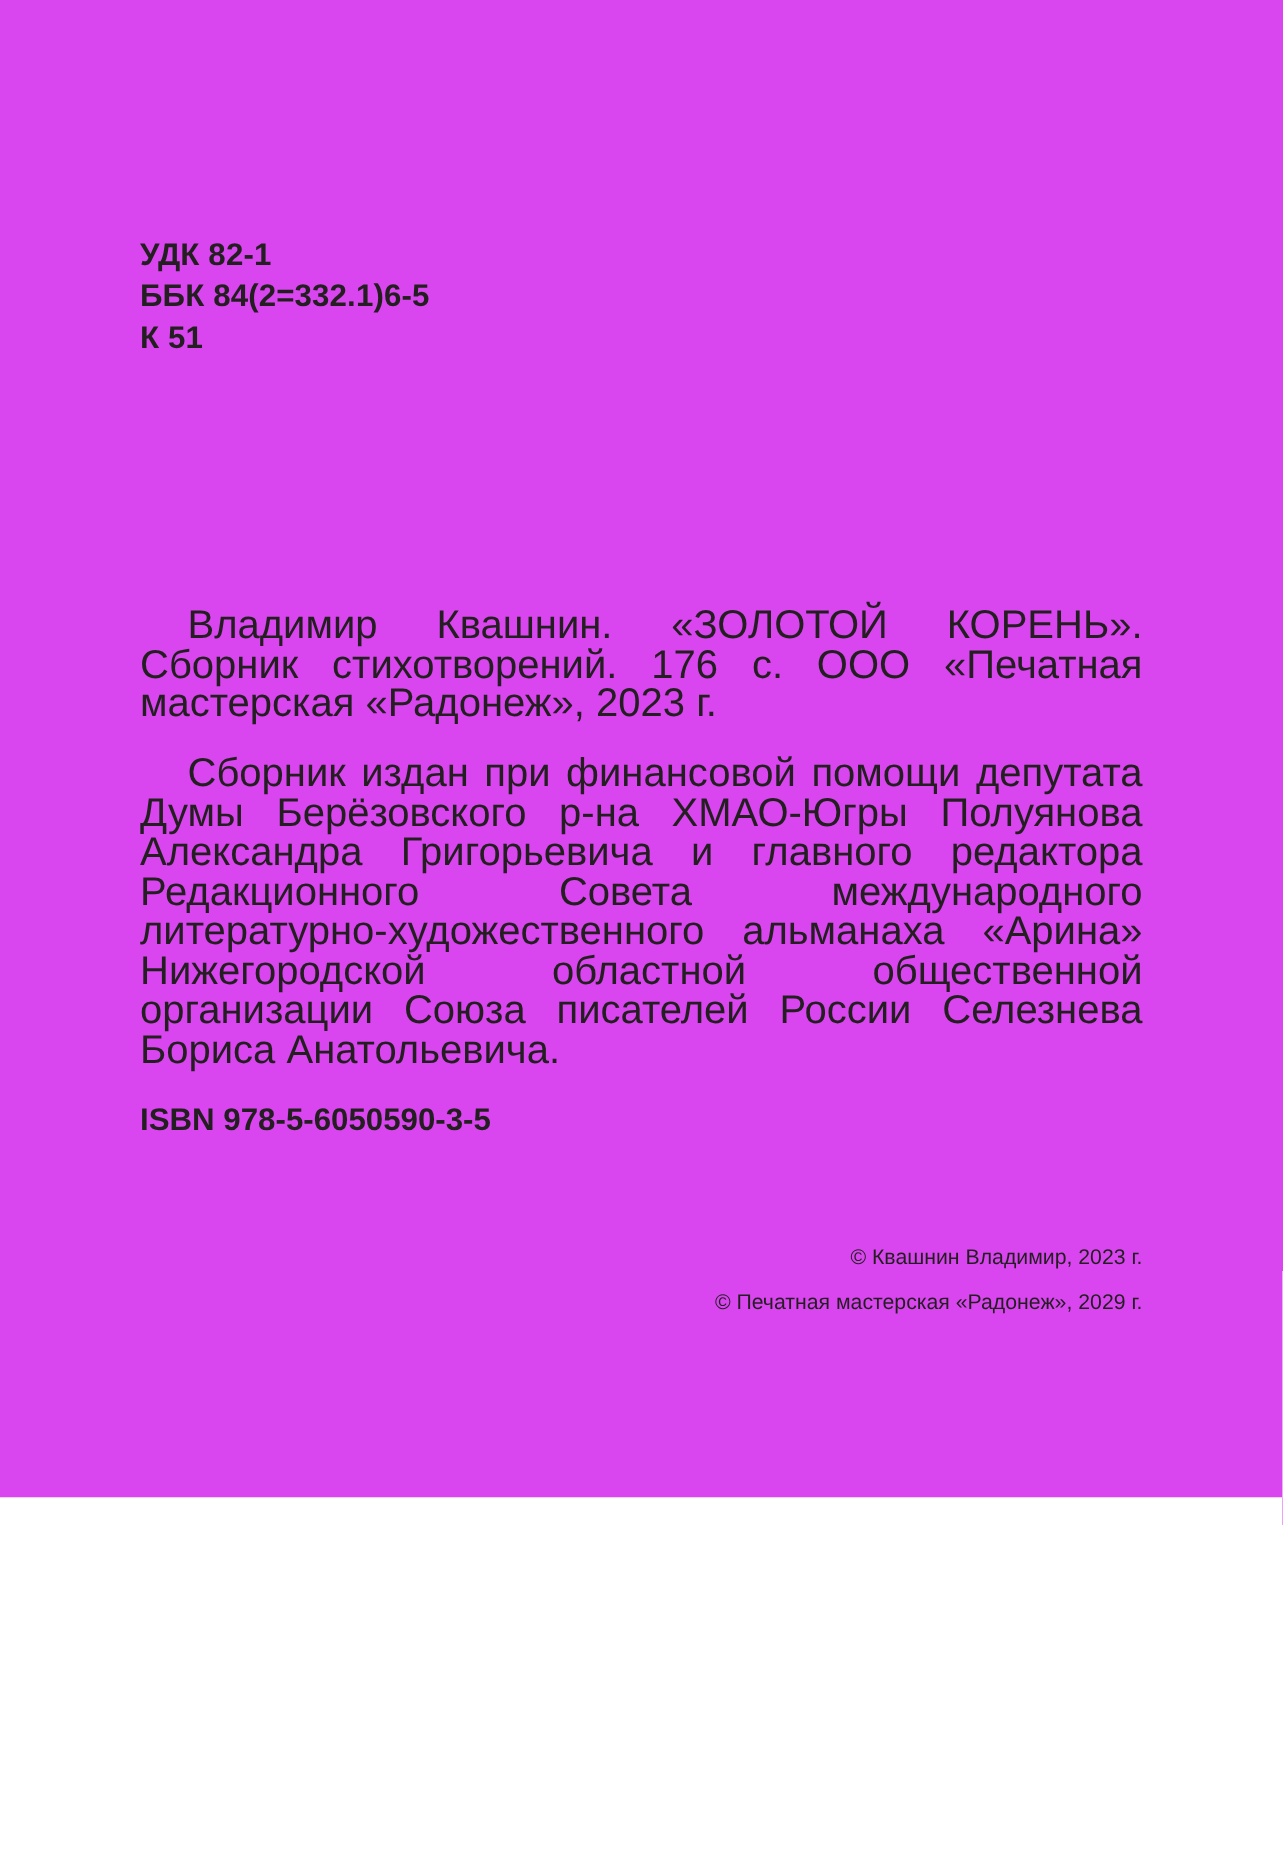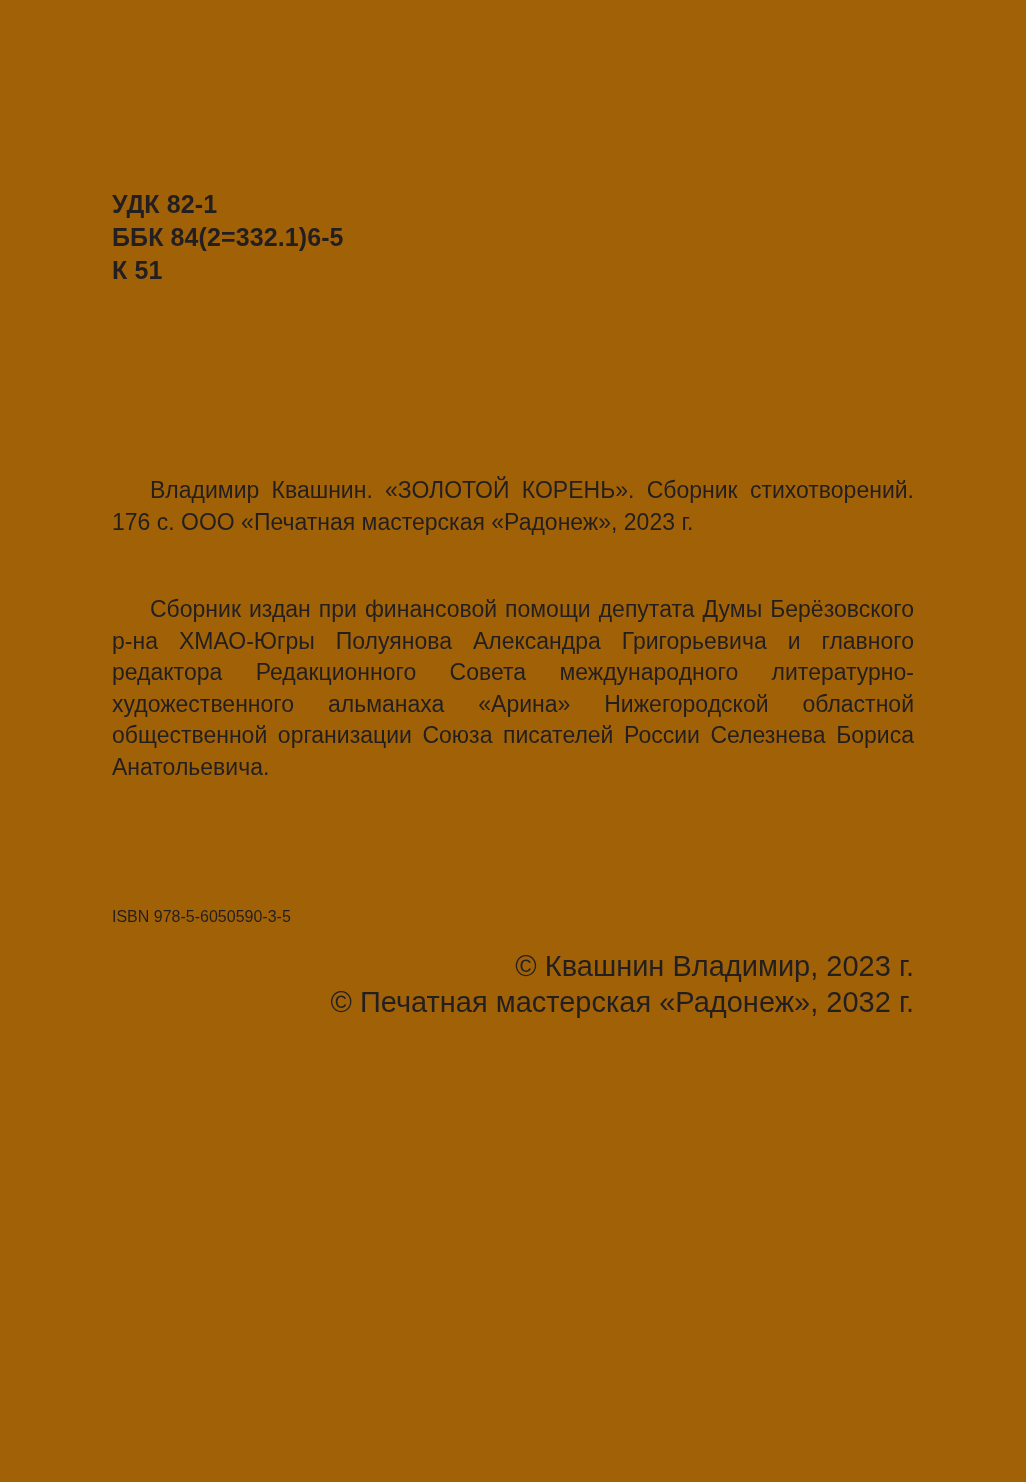--- a/index.html
+++ b/index.html
@@ -11,22 +11,22 @@
 
   body {
     font-family: "Liberation Sans", "DejaVu Sans", sans-serif;
     color: #231f20;
     -webkit-font-smoothing: antialiased;
   }
 
   .page {
     position: relative;
     width: 1026px;
-    height: 1482px;
-    background: #a16207;
+    height: 1198px;
+    background: #d946ef;
     overflow: hidden;
     box-sizing: border-box;
   }
 
   
   .content {
     position: absolute;
     left: 112px;
     top: 0;
     width: 802px;
@@ -46,21 +46,21 @@
     line-height: 33px;
     letter-spacing: 0.1px;
     white-space: nowrap;
   }
 
   
   .para {
     position: absolute;
     left: 0;
     width: 100%;
-    font-size: 23px;
+    font-size: 32px;
     line-height: 31.5px;
     text-align: justify;
     text-justify: inter-word;
     hyphens: manual;
   }
 
   .para .first-indent {
     display: inline-block;
     width: 38px;
   }
@@ -75,35 +75,35 @@
 
   
   .para {
     text-align-last: left;
   }
 
   
   .isbn {
     position: absolute;
     left: 0;
-    top: 900px;
-    font-weight: normal;
-    font-size: 16px;
+    top: 880px;
+    font-weight: bold;
+    font-size: 25px;
     line-height: 33px;
     white-space: nowrap;
   }
 
   
   .copyright {
     position: absolute;
     left: 0;
-    top: 948px;
+    top: 988px;
     width: 100%;
     text-align: right;
-    font-size: 29px;
+    font-size: 17px;
     line-height: 36px;
   }
 
   .copyright-line {
     display: block;
     white-space: nowrap;
   }
 </style>
 </head>
 <body>
@@ -118,17 +118,17 @@
     </div>
 
     <p class="para para-book"><span class="first-indent"></span><span>Владимир Квашнин. «ЗОЛОТОЙ КОРЕНЬ». Сборник стихотворений.  176 с. ООО «Печатная мастерская «Радонеж», 2023 г.</span></p>
 
     <p class="para para-support"><span class="first-indent"></span><span>Сборник издан при финансовой помощи депутата Думы Берёзовского р-на ХМАО-Югры Полуянова Александра Григорьевича и главного редактора Редакционного Совета международного литературно-художественного альманаха «Арина» Нижегородской областной общественной организации Союза писателей России Селезнева Бориса Анатольевича.</span></p>
 
     <div class="isbn">ISBN 978-5-6050590-3-5</div>
 
     <div class="copyright">
       <span class="copyright-line">© Квашнин Владимир, 2023 г.</span>
-      <span class="copyright-line">© Печатная мастерская «Радонеж», 2032 г.</span>
+      <span class="copyright-line">© Печатная мастерская «Радонеж», 2029 г.</span>
     </div>
 
   </div>
 </div>
 
 </body></html>

